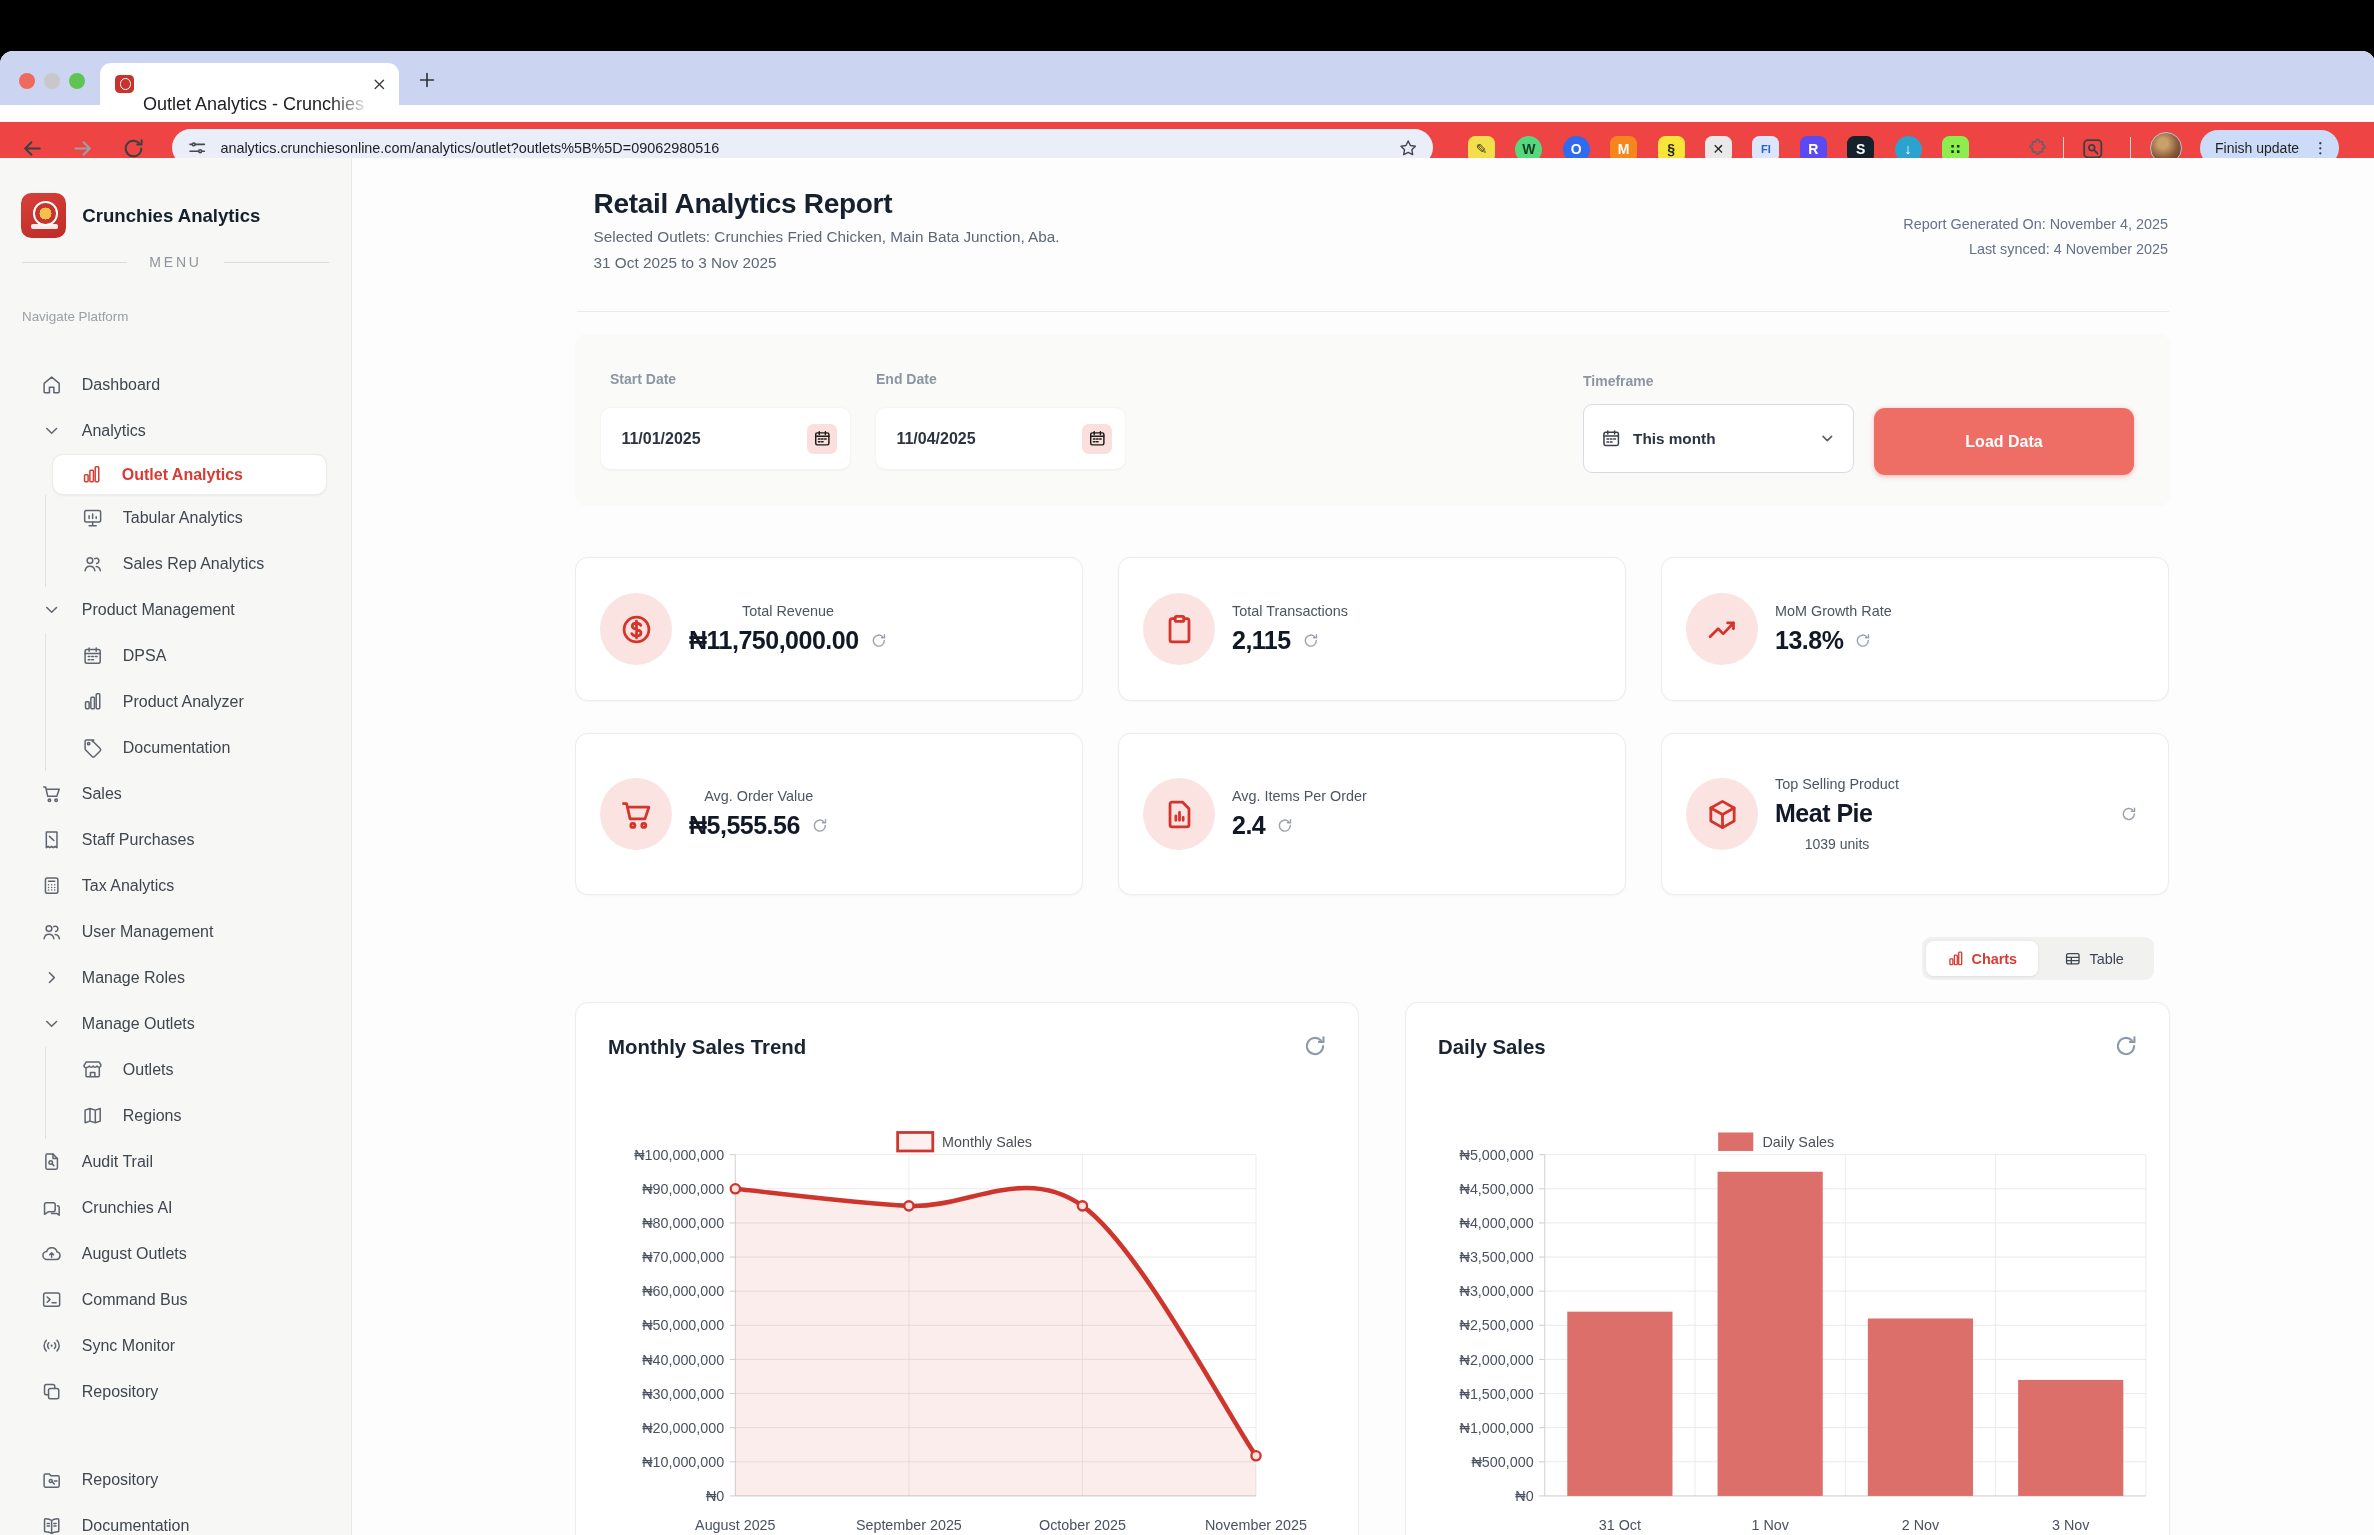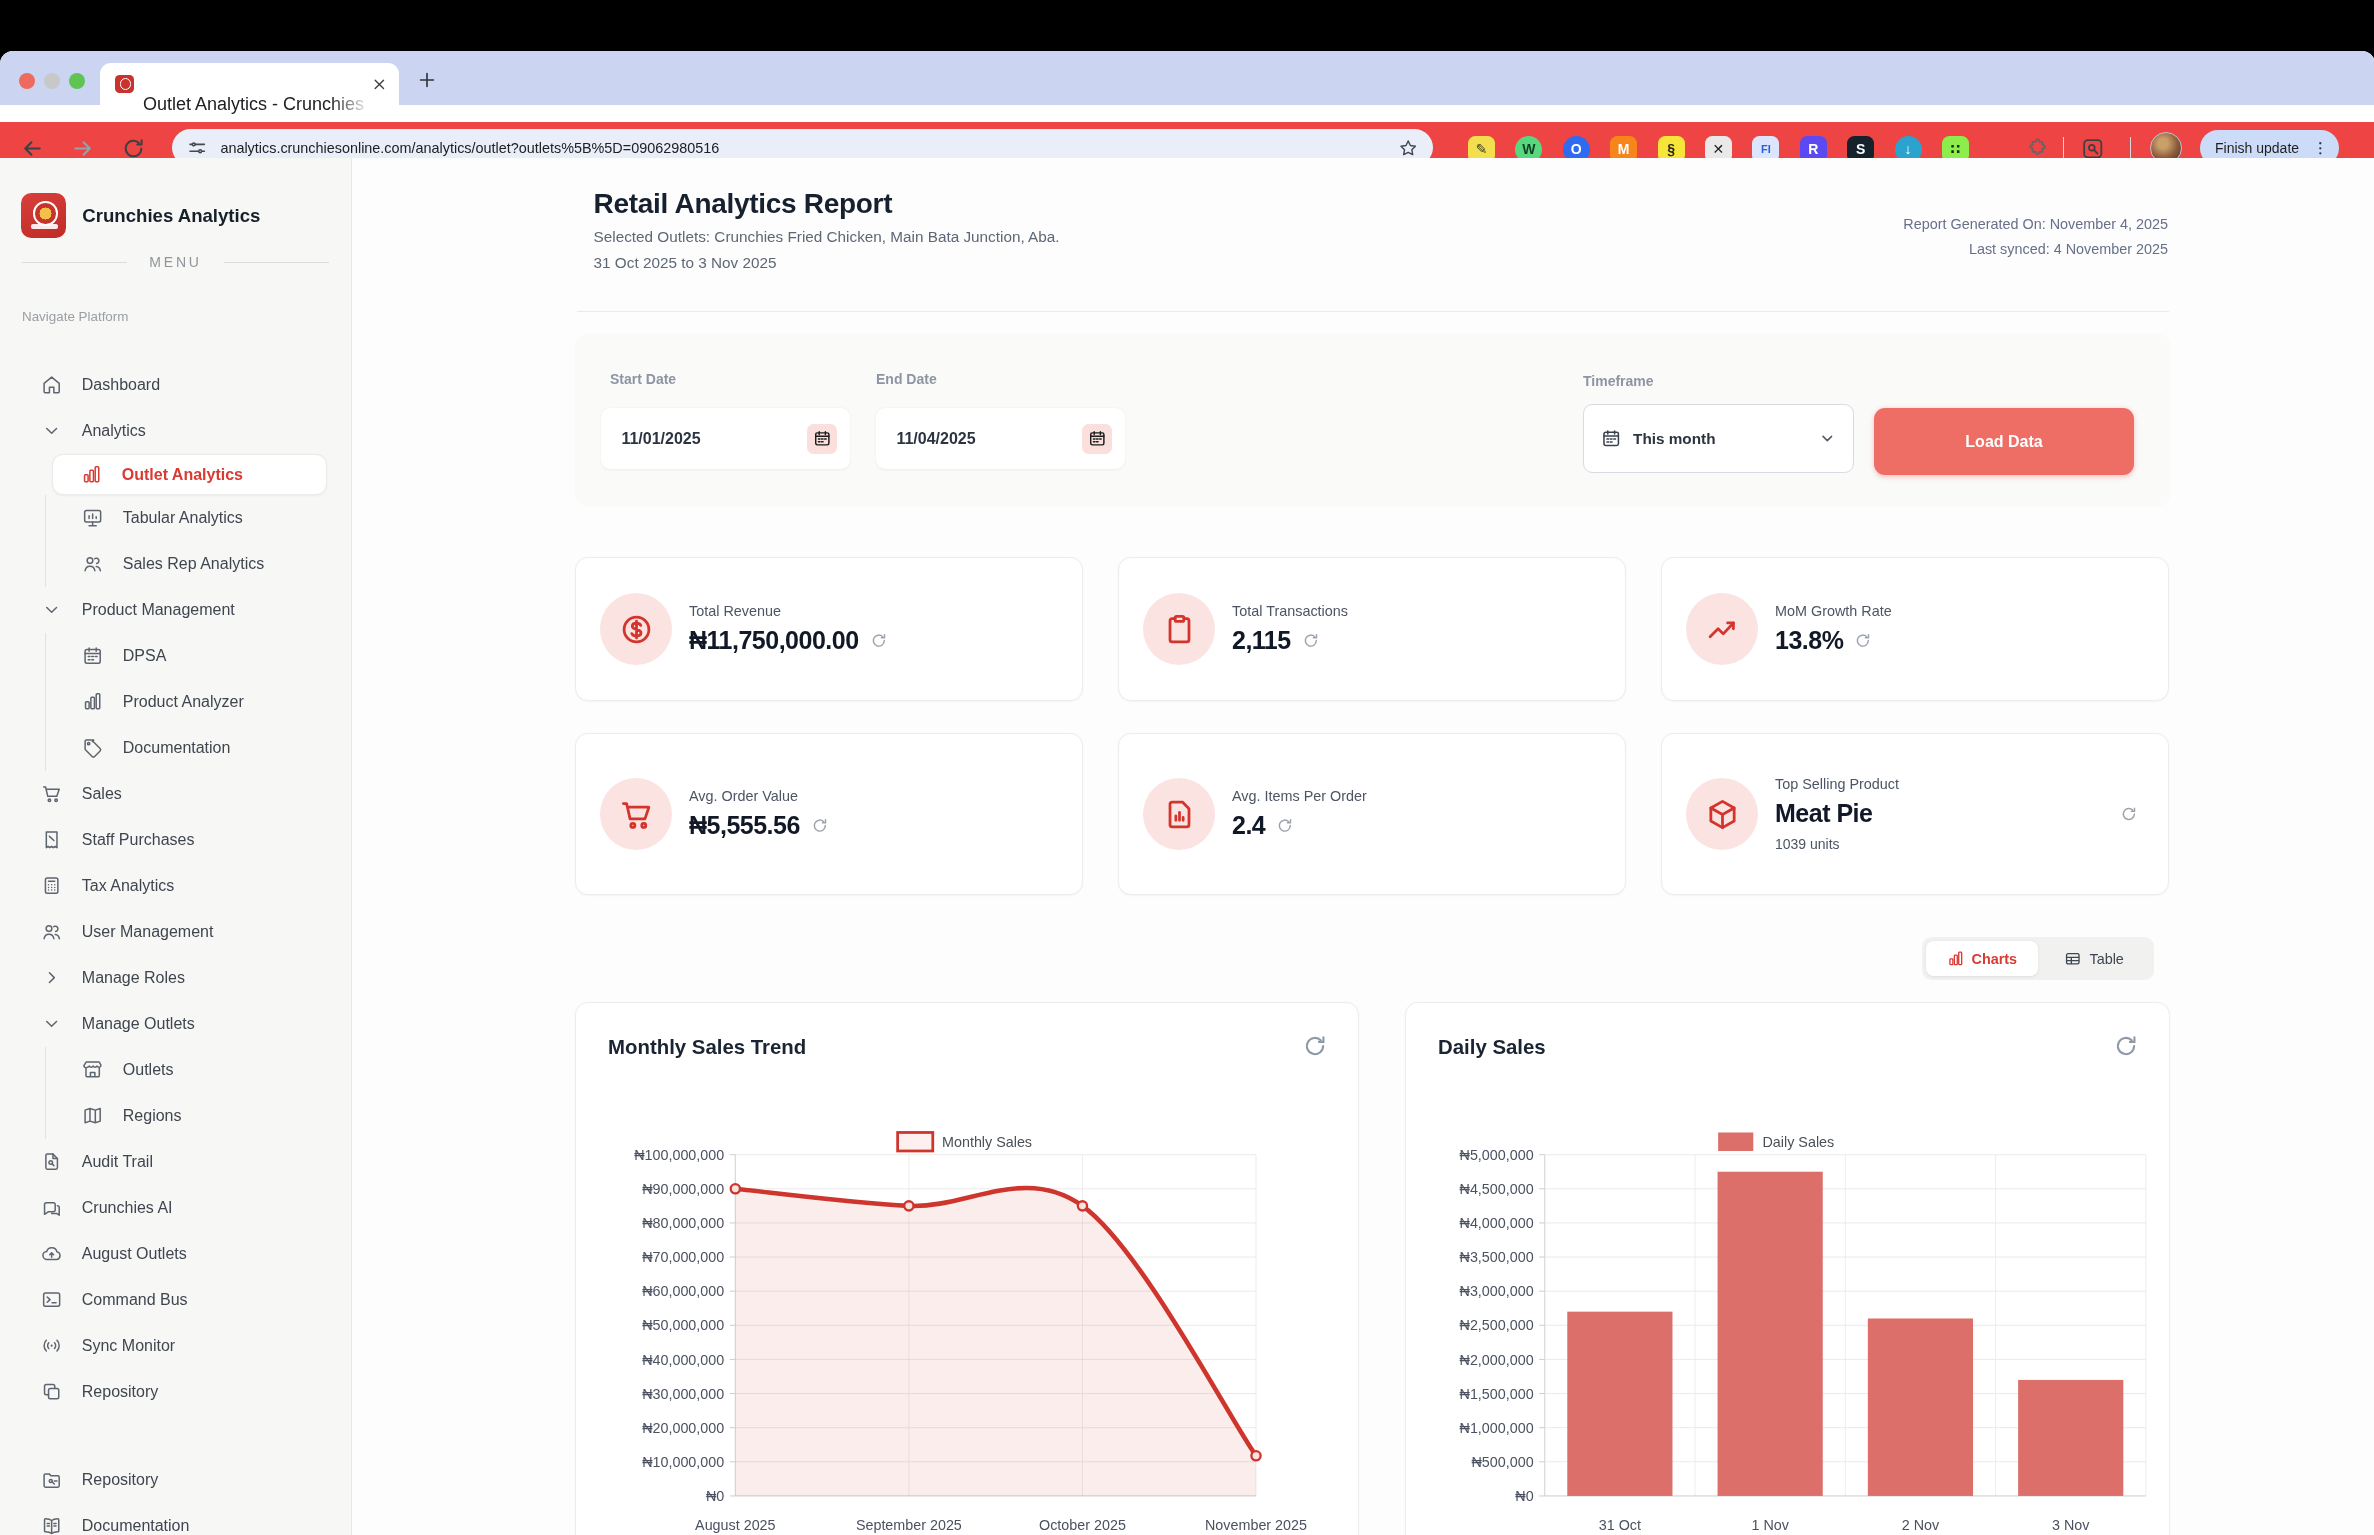--- a/index.html
+++ b/index.html
@@ -90,21 +90,21 @@
   .tf-select { position:absolute; left:1008px; top:70px; width:271px; height:69px; background:#fff;
     border:1.4px solid #d7dbe1; border-radius:9.3px; display:flex; align-items:center; padding:0 16.7px; }
   .tf-select .ic { width:20.4px; height:20.4px; color:#3a414c; }
   .tf-select .val { flex:1; margin-left:12px; font-size:15.3px; font-weight:600; color:#2b3440; }
   .tf-select .chev { width:18.6px; height:18.6px; color:#555c66; }
   .loadbtn { position:absolute; left:1299px; top:74px; width:260px; height:67px; background:#ee6e66;
     border:none; border-radius:11px; color:#fff; font-size:16px; font-weight:600;
     font-family:inherit; box-shadow:0 1.9px 5.6px rgba(238,110,102,.4); cursor:pointer; }
 
   .kpigrid { position:absolute; left:0; top:399px; width:1595px; display:grid;
-    grid-template-columns:508px 508px 508px; grid-template-rows:144px 162px; gap:32px 35px; }
+    grid-template-columns:508px 508px 508px; grid-template-rows:144px 162px; gap:32px 35px;text-align:center; }
   .kpicard { position:relative; background:#fff; border:0.9px solid #ededeb; border-radius:13px;
     box-shadow:0 0.9px 1.9px rgba(0,0,0,.04); }
   .kpi-circ { position:absolute; left:24px; top:50%; transform:translateY(-50%); width:72px; height:72px;
     border-radius:50%; background:#fbe3e1; display:flex; align-items:center; justify-content:center; color:#d4342c; }
   .kpi-circ svg { width:35px; height:35px; }
   .kpi-body { position:absolute; left:113px; top:50%; transform:translateY(-50%); }
   .kpi-label { font-size:14.4px; color:#4b5563; margin-bottom:7.4px; }
   .kpi-valrow { display:flex; align-items:center; }
   .kpi-value { font-size:25px; font-weight:800; color:#111827; letter-spacing:-0.5px; }
   .kpi-sub { font-size:14px; color:#4b5563; margin-top:7.4px; }

